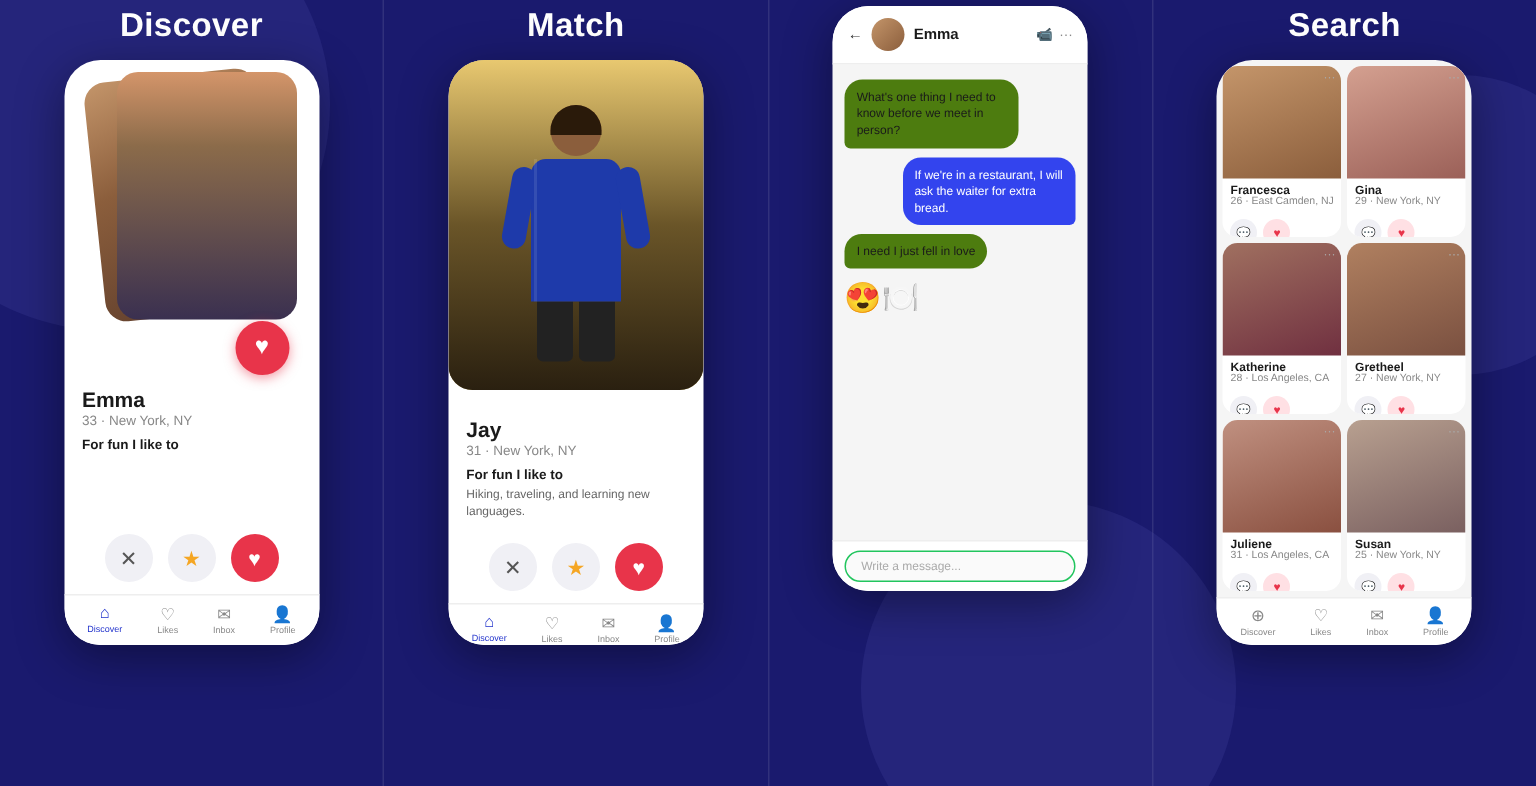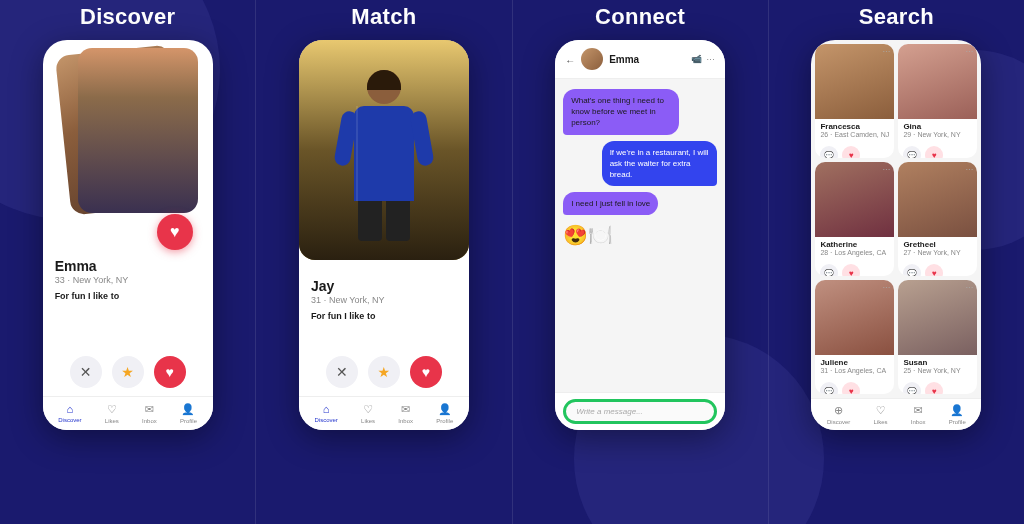--- a/index.html
+++ b/index.html
@@ -227,21 +227,21 @@
       overflow: hidden;
     }
     .msg {
       max-width: 75%;
       padding: 6px 8px;
       border-radius: 12px;
       font-size: 8px;
       line-height: 1.4;
     }
     .msg-received {
-      background: #8b5cf6;
+      background: #4d7c0f;
       color: #1a1a1a;
       align-self: flex-start;
       border-radius: 12px 12px 12px 4px;
     }
     .msg-sent {
       background: #3344ee;
       color: white;
       align-self: flex-end;
       border-radius: 12px 12px 4px 12px;
     }
@@ -252,27 +252,26 @@
       padding: 0;
     }
 
     .chat-input-area {
       padding: 6px 8px;
       background: white;
       border-top: 1px solid #eee;
     }
     .chat-input {
       width: 100%;
-      border: 3px solid #22c55e;
+      border: 1px solid #22c55e;
       border-radius: 16px;
       padding: 5px 10px;
       font-size: 8px;
       color: #aaa;
       background: #fafafa;
-      font-style: italic;
     }
 
     
     .search-phone {
       background: #f5f5f5;
     }
     .search-grid {
       display: grid;
       grid-template-columns: 1fr 1fr;
       gap: 4px;
@@ -408,20 +407,21 @@
               <div style="width:24px;height:40px;background:#222;border-radius:0 0 4px 4px;"></div>
               <div style="width:24px;height:40px;background:#222;border-radius:0 0 4px 4px;"></div>
             </div>
           </div>
         </div>
       </div>
       <div class="profile-info">
         <div class="profile-name">Jay</div>
         <div class="profile-age">31 · New York, NY</div>
         <div class="profile-tagline">For fun I like to</div>
+        <div class="profile-desc">Hiking, traveling, and learning new languages.</div>
       </div>
       <div class="action-btns">
         <div class="action-btn btn-x">✕</div>
         <div class="action-btn btn-star">★</div>
         <div class="action-btn btn-heart">♥</div>
       </div>
       <div class="bottom-nav">
         <div class="nav-item active">
           <span class="nav-icon">⌂</span>
           <span>Discover</span>
@@ -438,21 +438,20 @@
           <span class="nav-icon">👤</span>
           <span>Profile</span>
         </div>
       </div>
     </div>
   </div>
 
   <div class="section-divider"></div>
 
   <div class="section">
-    <div class="section-title">Connect</div>
     <div class="phone connect-phone">
       <div class="chat-header">
         <span class="chat-back">←</span>
         <div class="chat-avatar"></div>
         <span class="chat-name">Emma</span>
         <div class="chat-icons">
           <span>📹</span>
           <span>···</span>
         </div>
       </div>

